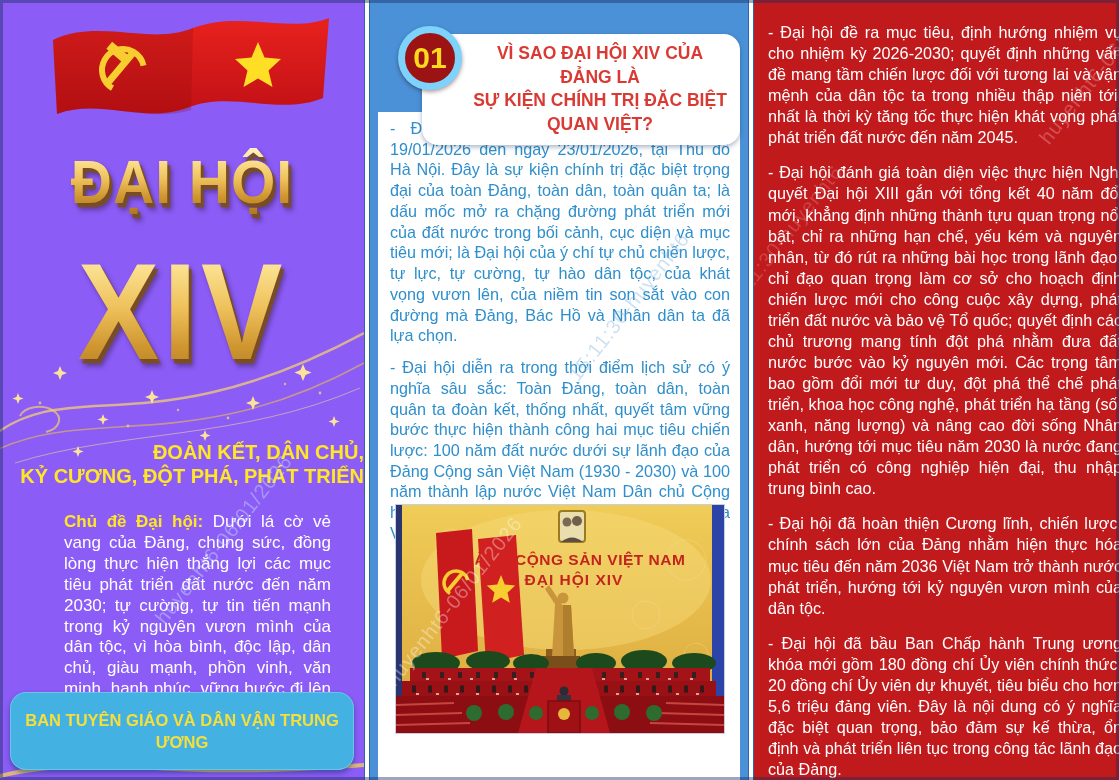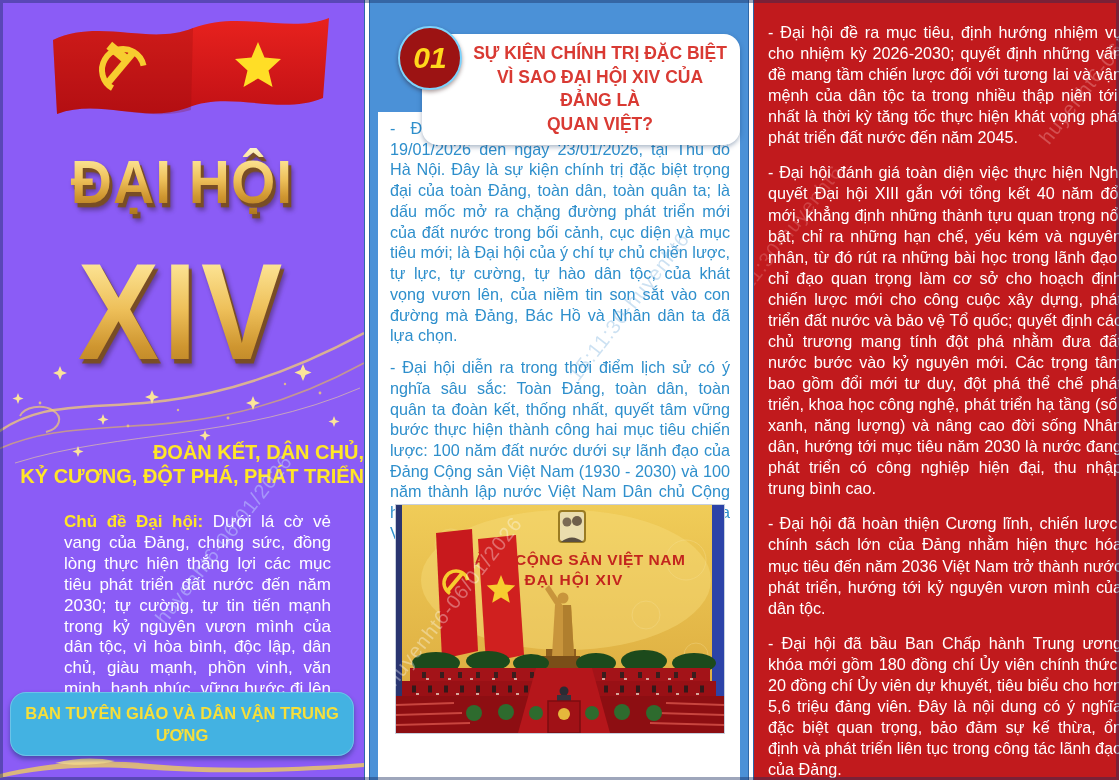--- a/index.html
+++ b/index.html
@@ -33,32 +33,31 @@
   .slogan{position:absolute;left:0;right:0;top:440px;text-align:right;
           color:#FFE627;font-weight:800;font-size:20px;line-height:1.22;z-index:2;}
   .theme{position:absolute;left:36px;right:33px;top:512px;color:#ffffff;
          font-size:17px;line-height:1.23;text-align:justify;font-weight:500;margin-left:28px;}
   .theme .lbl{color:#FFE627;font-weight:800;}
   .banner{
     position:absolute;left:10px;right:10px;top:692px;height:62px;border-radius:16px;
     background:#43B2E2;display:flex;align-items:center;justify-content:center;text-align:center;
     color:#F7DF3A;font-weight:800;font-size:16.5px;line-height:1.35;
     box-shadow:0 3px 5px rgba(0,45,85,.45), inset 0 0 0 1px rgba(255,255,255,.22);
-    z-index:3;padding:1px 8px;
+    z-index:3;padding:8px 8px;
   }
   .bottom-swoosh{position:absolute;left:0;bottom:0;width:364px;height:26px;z-index:2;}
   
   .mid-panel{position:absolute;left:8px;right:8px;top:112px;bottom:0;background:#ffffff;}
   .num-circle{
     position:absolute;left:28px;top:26px;width:64px;height:64px;border-radius:50%;
-    background:#9C1313;border:2px solid #7dd3fc;box-sizing:border-box;z-index:3;
+    background:#9C1313;border:7px solid #7dd3fc;box-sizing:border-box;z-index:3;
     display:flex;align-items:center;justify-content:center;
     color:#FFD91C;font-weight:900;font-size:30px;
     box-shadow:0 2px 4px rgba(40,0,0,.4);
-    font-style:italic;
   }
   .head-pill{
     position:absolute;left:52px;top:34px;width:318px;box-sizing:border-box;
     background:#ffffff;border-radius:16px;padding:8px 12px 8px 50px;z-index:2;
     box-shadow:0 2px 5px rgba(0,40,90,.35);
     color:#D93A33;font-weight:800;font-size:17.5px;line-height:1.35;text-align:center;
   }
   .mid-body{position:absolute;left:12px;right:10px;top:6px;color:#2E8FCC;
             font-size:16.2px;line-height:1.28;text-align:justify;font-weight:500;}
   .mid-body p{margin:0 0 11px 0;}
@@ -261,22 +260,22 @@
             <circle cx="168" cy="209" r="6" fill="#E5B83C"></circle>
           </g>
         </svg>
       </div>
 
       <div class="wm" style="left:195px;top:255px;color:rgba(120,175,220,.38);">15:11:30-huyenht6</div>
       <div class="wm" style="left:12px;top:560px;color:rgba(255,255,255,.35);">huyenht6-06/01/2026</div>
     </div>
 
     <div class="head-pill">
+      <div>VÌ SAO ĐẠI HỘI XIV CỦA ĐẢNG LÀ</div>
       <div>SỰ KIỆN CHÍNH TRỊ ĐẶC BIỆT</div>
-      <div>VÌ SAO ĐẠI HỘI XIV CỦA ĐẢNG LÀ</div>
       <div>QUAN VIỆT?</div>
     </div>
     <div class="num-circle">
       <span>01</span>
     </div>
   </div>
 
   <div class="sep"></div>
 
   <div class="col-right">

